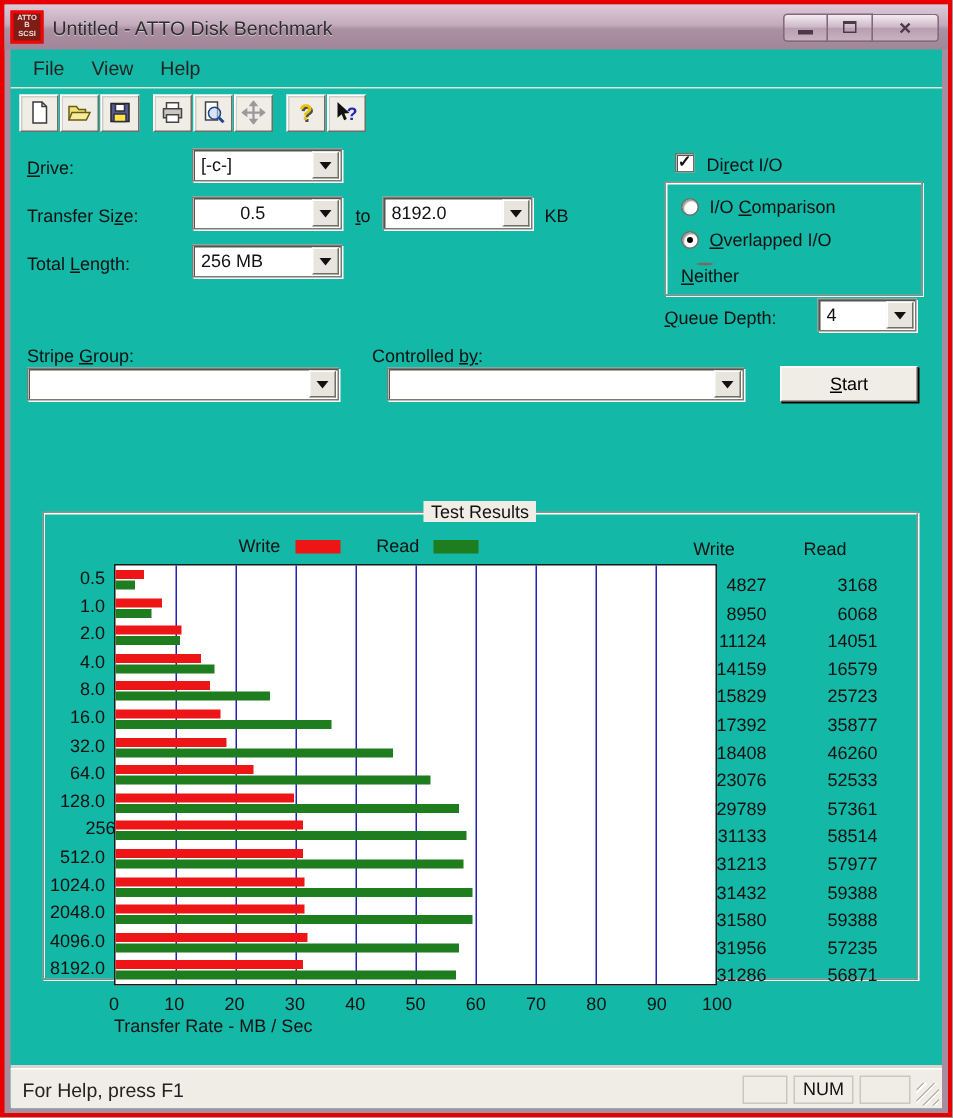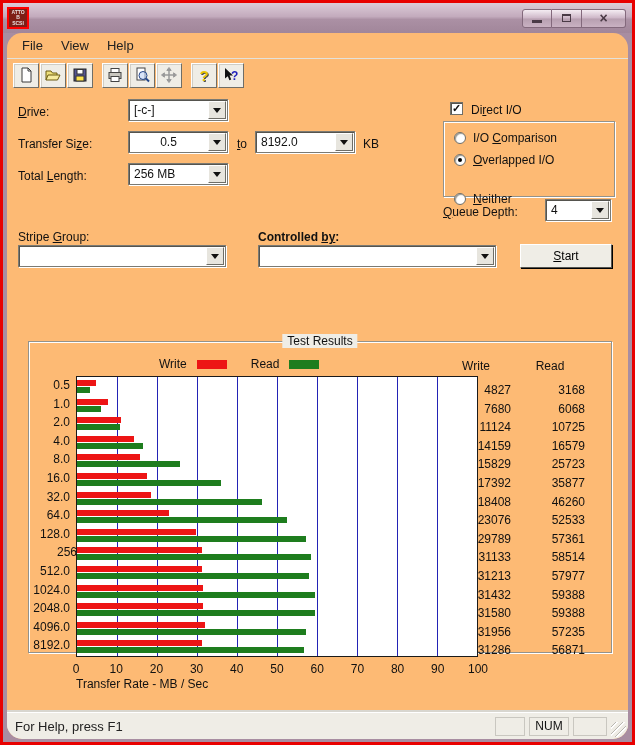--- a/index.html
+++ b/index.html
@@ -21,21 +21,21 @@
   .wbtn { width:30px; height:19px; border:1px solid #83697c; border-left-width:0;
     background:linear-gradient(#f4ecf2, #cdb6c7 48%, #b79fb0 52%, #c9b1c2);
     display:flex; align-items:center; justify-content:center; color:#4a3a46; }
   .wbtn:first-child { border-left-width:1px; border-radius:3px 0 0 3px; }
   .wbtn.close { width:44px; border-radius:0 3px 3px 0; font-size:14px; font-weight:bold; }
   .glyph-min { width:10px; height:3px; background:#4a3a46; margin-top:6px; }
   .glyph-max { width:9px; height:8px; border:1px solid #4a3a46; border-top-width:2px; }
 
   
   .frame { position:absolute; left:4px; right:4px; top:30px; bottom:3px;
-    background:#fdba74; overflow:hidden;border-radius:15px; }
+    background:#14b8a6; overflow:hidden; }
 
   .menubar { position:absolute; left:0; top:0; right:0; height:26px; display:flex;
     align-items:center; padding-left:6px; border-bottom:1px solid #e3e1da; }
   .menu-item { padding:4px 9px; font-size:13px; color:#222; }
 
   .toolbar { position:absolute; left:6px; top:29px; height:26px; display:flex; align-items:center; }
   .tbtn { width:26px; height:25px; background:#efede6; border:1px solid;
     border-color:#ffffff #6f6e67 #6f6e67 #ffffff; box-shadow:1px 1px 0 #cfcdc5 inset;
     display:flex; align-items:center; justify-content:center; margin-right:1px; }
   .tgap { width:8px; }
@@ -106,20 +106,21 @@
 <body>
 
 <div class="win">
 
   <div class="titlebar">
     <div class="appicon">
       <div>ATTO</div>
       <div>B</div>
       <div>SCSI</div>
     </div>
+    <div class="title-text">Untitled - ATTO Disk Benchmark</div>
     <div class="winbtns">
       <div class="wbtn">
           <span class="glyph-min"></span>
         </div>
       <div class="wbtn">
           <span class="glyph-max"></span>
         </div>
       <div class="wbtn close">
           <span>×</span>
         </div>
@@ -228,42 +229,42 @@
         <div class="radio-row" style="top: 9px;">
           <span class="rad"></span>
           <span>I/O <u>C</u>omparison</span>
         </div>
         <div class="radio-row" style="top: 31px;">
           <span class="rad">
             <span class="dot"></span>
           </span>
           <span><u>O</u>verlapped I/O</span>
         </div>
-        <div class="radio-row" style="top: 70px;">
+        <div class="radio-row" style="top: 53px; flex-direction: column;">
           <span class="rad"></span>
           <span><u>N</u>either</span>
         </div>
       </div>
 
     <div class="lbl" style="left:436px; top:172px;"><u>Q</u>ueue Depth:</div>
     <div class="combo" style="left:538px; top:166px; width:66px;">
       <span class="val">4</span>
       <span class="cbtn">
           <span class="tri"></span>
         </span>
     </div>
 
     <div class="lbl" style="left:11px; top:197px;">Stripe <u>G</u>roup:</div>
     <div class="combo" style="left:11px; top:212px; width:208px;">
       <span class="val"></span>
       <span class="cbtn">
           <span class="tri"></span>
         </span>
     </div>
-    <div class="lbl" style="left:251px; top:197px;font-weight:bold;">Controlled <u>by</u>:</div>
+    <div class="lbl" style="left:241px; top:197px;">Controlled <u>by</u>:</div>
     <div class="combo" style="left:251px; top:212px; width:238px;">
       <span class="val"></span>
       <span class="cbtn">
           <span class="tri"></span>
         </span>
     </div>
     <button class="btn" style="left:513px; top:211px; width:92px; height:24px;"><u>S</u>tart</button>
 
 
     <div class="results groupbox">
@@ -332,39 +333,39 @@
           <div class="bar" style="top: 214.6px; width: 59.388%; background: rgb(30, 125, 30);"></div>
           <div class="bar" style="top: 226.2px; width: 31.58%; background: rgb(237, 21, 21);"></div>
           <div class="bar" style="top: 233.2px; width: 59.388%; background: rgb(30, 125, 30);"></div>
           <div class="bar" style="top: 244.8px; width: 31.956%; background: rgb(237, 21, 21);"></div>
           <div class="bar" style="top: 251.8px; width: 57.235%; background: rgb(30, 125, 30);"></div>
           <div class="bar" style="top: 263.4px; width: 31.286%; background: rgb(237, 21, 21);"></div>
           <div class="bar" style="top: 270.4px; width: 56.871%; background: rgb(30, 125, 30);"></div>
         </div>
       <div class="vcol" style="left:412px;">
           <div class="vcell" style="height: 18.6px; line-height: 18.6px;">4827</div>
-          <div class="vcell" style="height: 18.6px; line-height: 18.6px;">7680</div>
+          <div class="vcell" style="height: 18.6px; line-height: 18.6px;">8950</div>
           <div class="vcell" style="height: 18.6px; line-height: 18.6px;">11124</div>
           <div class="vcell" style="height: 18.6px; line-height: 18.6px;">14159</div>
           <div class="vcell" style="height: 18.6px; line-height: 18.6px;">15829</div>
           <div class="vcell" style="height: 18.6px; line-height: 18.6px;">17392</div>
           <div class="vcell" style="height: 18.6px; line-height: 18.6px;">18408</div>
           <div class="vcell" style="height: 18.6px; line-height: 18.6px;">23076</div>
           <div class="vcell" style="height: 18.6px; line-height: 18.6px;">29789</div>
           <div class="vcell" style="height: 18.6px; line-height: 18.6px;">31133</div>
           <div class="vcell" style="height: 18.6px; line-height: 18.6px;">31213</div>
           <div class="vcell" style="height: 18.6px; line-height: 18.6px;">31432</div>
           <div class="vcell" style="height: 18.6px; line-height: 18.6px;">31580</div>
           <div class="vcell" style="height: 18.6px; line-height: 18.6px;">31956</div>
           <div class="vcell" style="height: 18.6px; line-height: 18.6px;">31286</div>
         </div>
       <div class="vcol" style="left:486px;">
           <div class="vcell" style="height: 18.6px; line-height: 18.6px;">3168</div>
           <div class="vcell" style="height: 18.6px; line-height: 18.6px;">6068</div>
-          <div class="vcell" style="height: 18.6px; line-height: 18.6px;">10725</div>
+          <div class="vcell" style="height: 18.6px; line-height: 18.6px;">14051</div>
           <div class="vcell" style="height: 18.6px; line-height: 18.6px;">16579</div>
           <div class="vcell" style="height: 18.6px; line-height: 18.6px;">25723</div>
           <div class="vcell" style="height: 18.6px; line-height: 18.6px;">35877</div>
           <div class="vcell" style="height: 18.6px; line-height: 18.6px;">46260</div>
           <div class="vcell" style="height: 18.6px; line-height: 18.6px;">52533</div>
           <div class="vcell" style="height: 18.6px; line-height: 18.6px;">57361</div>
           <div class="vcell" style="height: 18.6px; line-height: 18.6px;">58514</div>
           <div class="vcell" style="height: 18.6px; line-height: 18.6px;">57977</div>
           <div class="vcell" style="height: 18.6px; line-height: 18.6px;">59388</div>
           <div class="vcell" style="height: 18.6px; line-height: 18.6px;">59388</div>

